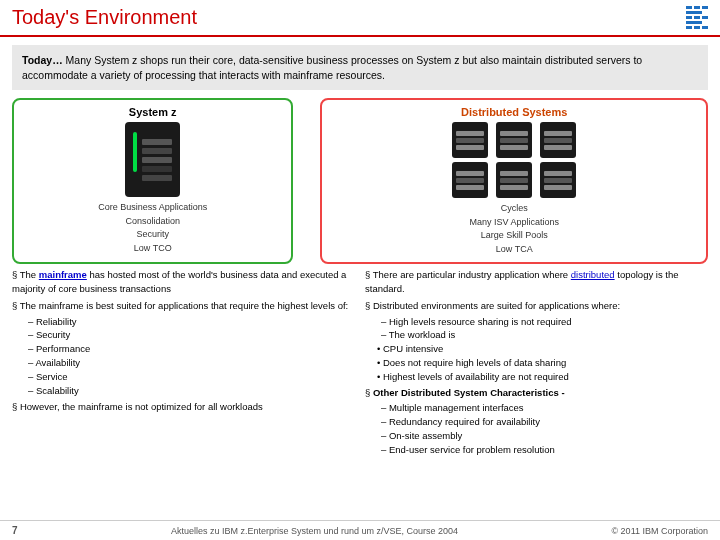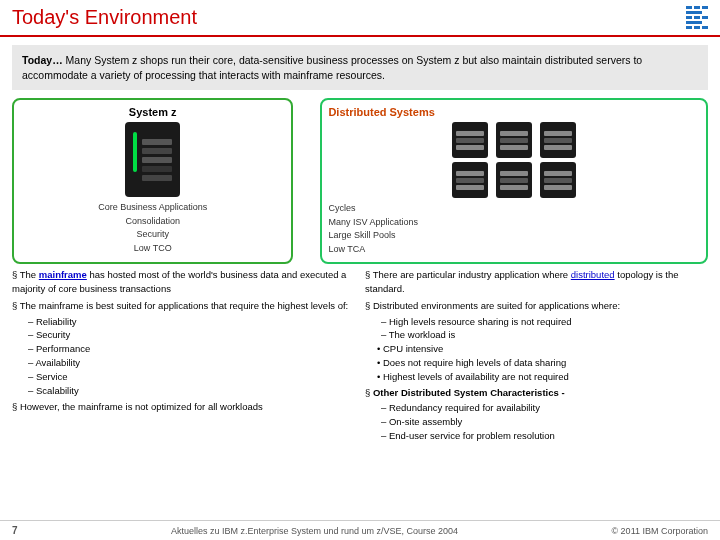--- a/index.html
+++ b/index.html
@@ -60,24 +60,24 @@
       font-size: 11px;
       margin-bottom: 4px;
     }
     .system-z-desc {
       font-size: 9px;
       line-height: 1.5;
       color: #333;
       margin-top: 4px;
     }
     .dist-systems-box {
-      border: 2px solid #22c55e;
+      border: 2px solid #ef4444;
       border-radius: 8px;
       padding: 6px;
-      text-align: left;
+      text-align: center;
       flex: 1.4;
       min-width: 180px;
     }
     .dist-title {
       font-weight: bold;
       font-size: 11px;
       color: #cc4400;
       margin-bottom: 4px;
     }
     .server-unit {
@@ -296,20 +296,21 @@
     </ul>
     <ul class="sub-sub-list">
       <li>CPU intensive</li>
       <li>Does not require high levels of data sharing</li>
       <li>Highest levels of availability are not required</li>
     </ul>
     <div style="margin-top:2px; margin-bottom:2px;">
       § <span class="bold-text">Other Distributed System Characteristics -</span>
     </div>
     <ul class="sub-list">
+      <li>Multiple management interfaces</li>
       <li>Redundancy required for availability</li>
       <li>On-site assembly</li>
       <li>End-user service for problem resolution</li>
     </ul>
   </div>
 </div>
 
 <div class="footer-bar">
   <span class="page-num">7</span>
   <span>Aktuelles zu IBM z.Enterprise System und rund um z/VSE, Course 2004</span>

